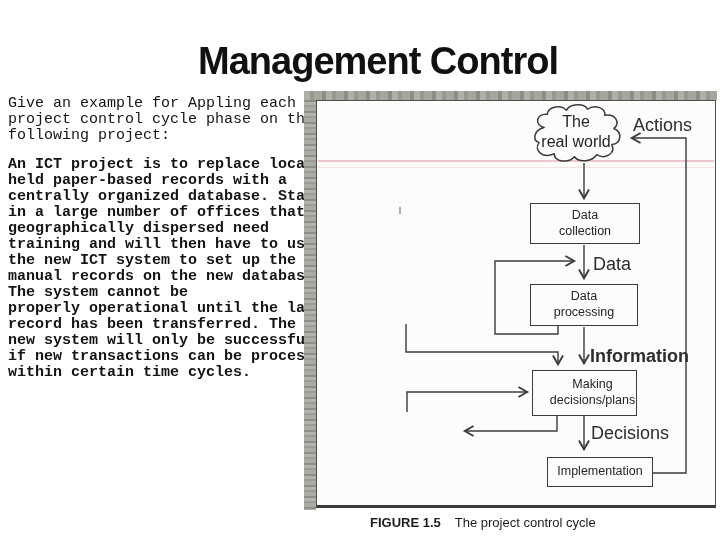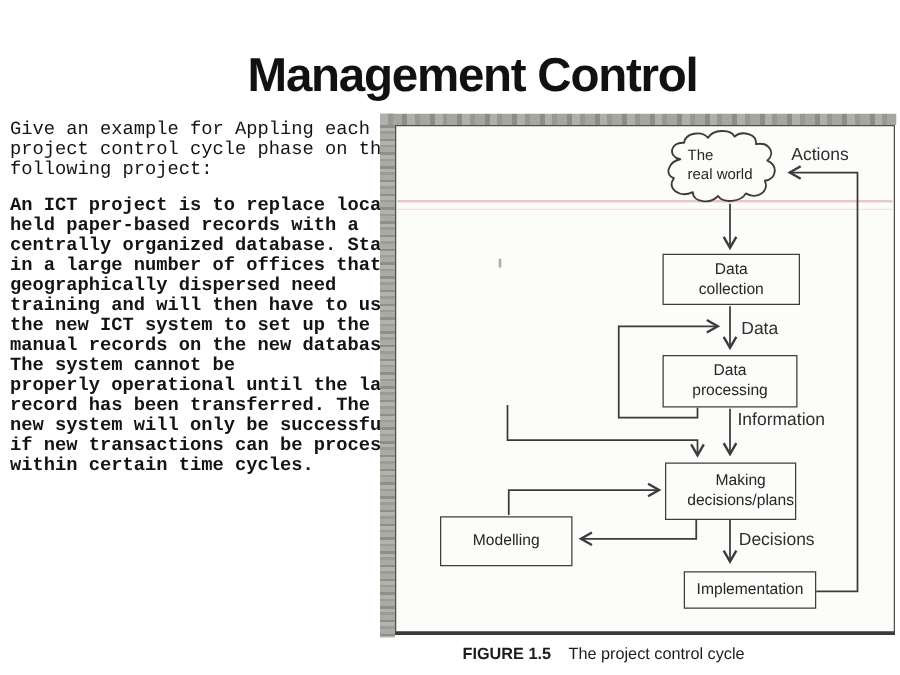--- a/index.html
+++ b/index.html
@@ -34,28 +34,28 @@
   .n-datacol{left:530px;top:203px;width:110px;height:41px;}
   .n-defobj{left:353px;top:284px;width:107px;height:39px;}
   .n-dataproc{left:530px;top:284px;width:108px;height:42px;}
   .n-making{left:532px;top:370px;width:105px;height:46px;padding-left:16px;}
   .n-model{left:352px;top:413px;width:106px;height:40px;}
   .n-impl{left:547px;top:457px;width:106px;height:30px;}
 
   
   .cloud{position:absolute;left:528px;top:103px;width:96px;height:61px;}
   .cloud-label{position:absolute;left:528px;top:103px;width:96px;height:58px;
-        display:flex;align-items:center;justify-content:center;text-align:left;
-        font-size:12px;line-height:1.25;color:#262626;white-space:pre;}
+        display:flex;align-items:center;justify-content:center;text-align:center;
+        font-size:16px;line-height:1.25;color:#262626;white-space:pre;}
 
   
-  .flabel{position:absolute;font-size:14px;color:#2e2e2e;}
+  .flabel{position:absolute;font-size:18px;color:#2e2e2e;}
   .l-actions{left:633px;top:115px;}
   .l-data{left:593px;top:254px;}
-  .l-info{left:590px;top:327px;}
+  .l-info{left:590px;top:346px;font-weight:bold;}
   .l-decisions{left:591px;top:423px;}
 
   
   .connectors{position:absolute;left:0;top:0;width:720px;height:540px;pointer-events:none;}
 
   
   .caption{position:absolute;left:370px;top:515px;font-size:13px;color:#1c1c1c;white-space:nowrap;}
   .caption .cap-label{font-weight:700;margin-right:14px;margin-top:40px;}
 </style>
 </head>
@@ -116,21 +116,20 @@
   </svg>
   <div class="cloud-label">The
 real world</div>
 
   <div class="node n-datacol">Data
 collection</div>
   <div class="node n-dataproc">Data
 processing</div>
   <div class="node n-making">Making
 decisions/plans</div>
-  <div class="node n-model">Modelling</div>
   <div class="node n-impl">Implementation</div>
 
   <div class="flabel l-actions">Actions</div>
   <div class="flabel l-data">Data</div>
   <div class="flabel l-info">Information</div>
   <div class="flabel l-decisions">Decisions</div>
 
   <div class="caption">
     <span class="cap-label">FIGURE 1.5</span><span>The project control cycle</span>
   </div>

